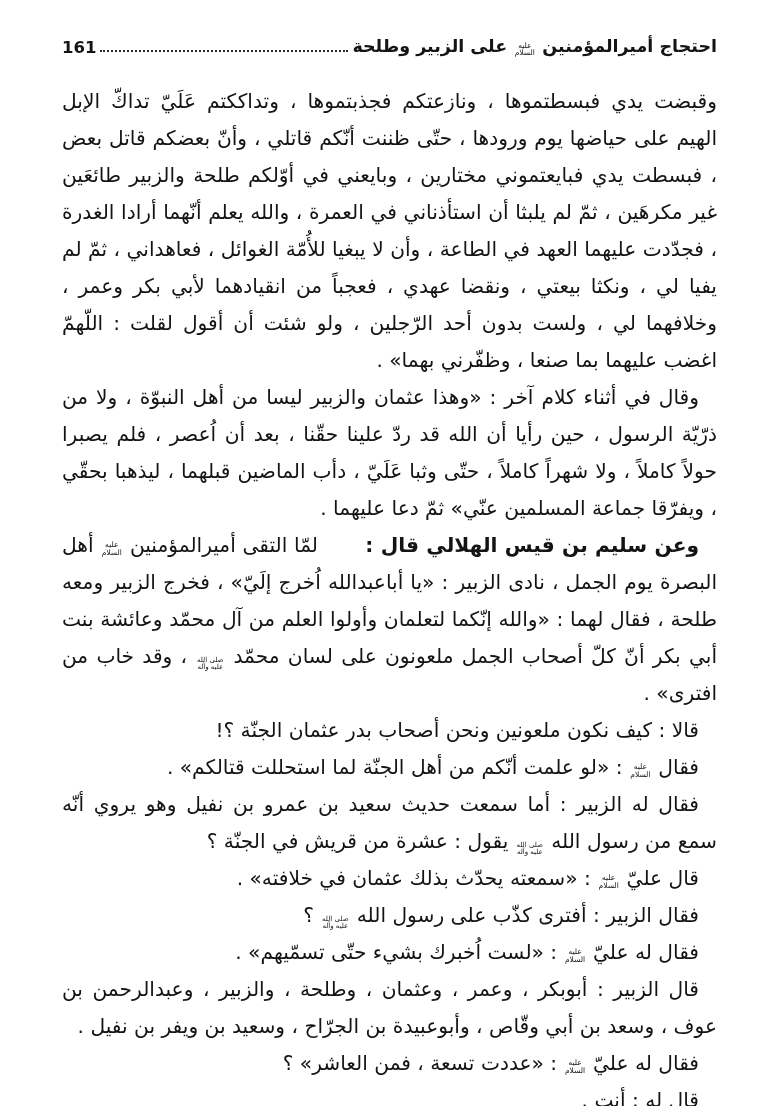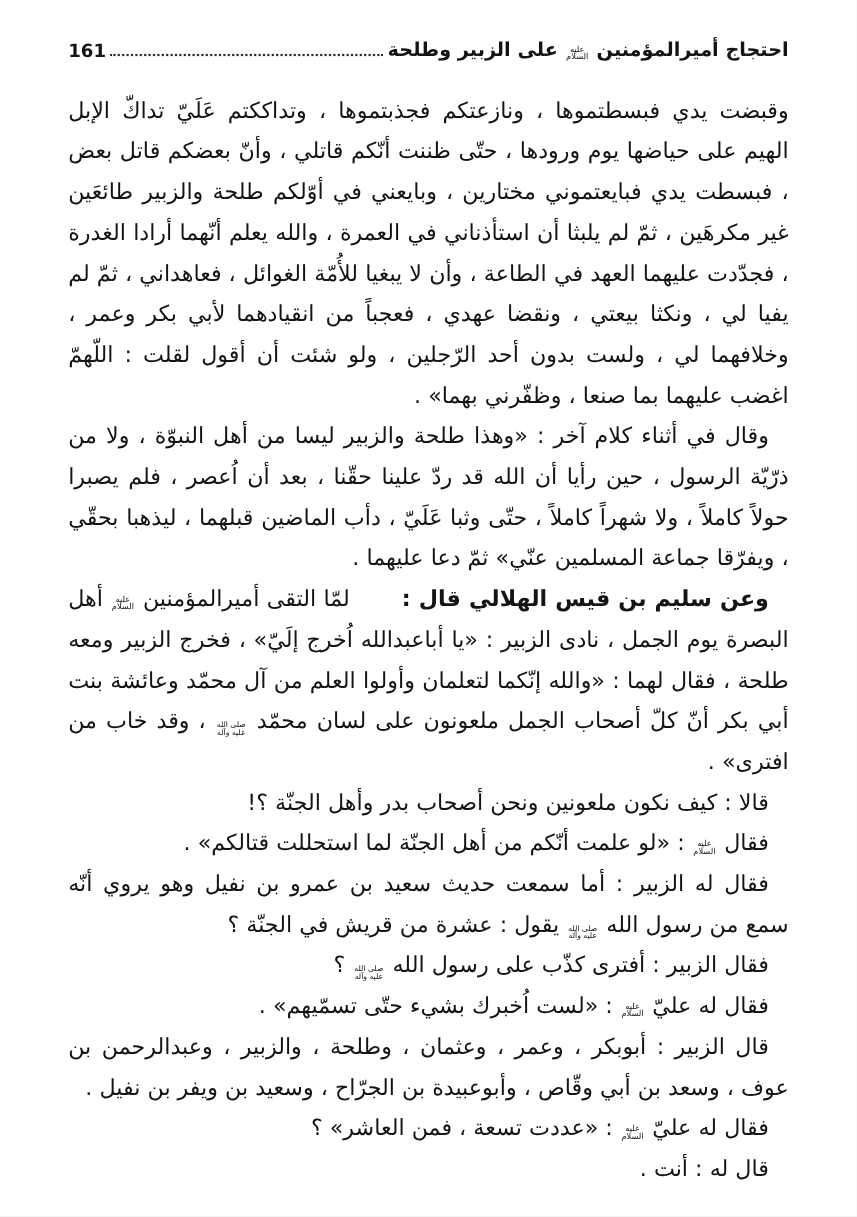--- a/index.html
+++ b/index.html
@@ -81,24 +81,25 @@
 <body>
 
 <div class="page">
   <div class="header">
     <span class="header-title">احتجاج أميرالمؤمنين <span class="hon hon-as">عليه السلام</span> على الزبير وطلحة</span>
     <span class="dotted-leader"></span>
     <span class="page-number">161</span>
   </div>
   <div class="body-text">
       <p class="para"><span>وقبضت يدي فبسطتموها ، ونازعتكم فجذبتموها ، وتداككتم عَلَيّ تداكّ الإبل الهيم على حياضها يوم ورودها ، حتّى ظننت أنّكم قاتلي ، وأنّ بعضكم قاتل بعض ، فبسطت يدي فبايعتموني مختارين ، وبايعني في أوّلكم طلحة والزبير طائعَين غير مكرهَين ، ثمّ لم يلبثا أن استأذناني في العمرة ، والله يعلم أنّهما أرادا الغدرة ، فجدّدت عليهما العهد في الطاعة ، وأن لا يبغيا للأُمّة الغوائل ، فعاهداني ، ثمّ لم يفيا لي ، ونكثا بيعتي ، ونقضا عهدي ، فعجباً من انقيادهما لأبي بكر وعمر ، وخلافهما لي ، ولست بدون أحد الرّجلين ، ولو شئت أن أقول لقلت : اللّهمّ اغضب عليهما بما صنعا ، وظفّرني بهما» .</span></p>
-      <p class="para indent"><span>وقال في أثناء كلام آخر : «وهذا طلحة والزبير ليسا من أهل النبوّة ، ولا من ذرّيّة الرسول ، حين رأيا أن الله قد ردّ علينا حقّنا ، بعد أن اُعصر ، فلم يصبرا حولاً كاملاً ، ولا شهراً كاملاً ، حتّى وثبا عَلَيّ ، دأب الماضين قبلهما ، ليذهبا بحقّي ، ويفرّقا جماعة المسلمين عنّي» ثمّ دعا عليهما .</span></p>
+      <p class="para indent"><span>وقال في أثناء كلام آخر : «وهذا عثمان والزبير ليسا من أهل النبوّة ، ولا من ذرّيّة الرسول ، حين رأيا أن الله قد ردّ علينا حقّنا ، بعد أن اُعصر ، فلم يصبرا حولاً كاملاً ، ولا شهراً كاملاً ، حتّى وثبا عَلَيّ ، دأب الماضين قبلهما ، ليذهبا بحقّي ، ويفرّقا جماعة المسلمين عنّي» ثمّ دعا عليهما .</span></p>
       <p class="para indent"><span class="bold">وعن سليم بن قيس الهلالي قال : </span><span>لمّا التقى أميرالمؤمنين <span class="hon hon-as">عليه السلام</span> أهل البصرة يوم الجمل ، نادى الزبير : «يا أباعبدالله اُخرج إلَيّ» ، فخرج الزبير ومعه طلحة ، فقال لهما : «والله إنّكما لتعلمان وأولوا العلم من آل محمّد وعائشة بنت أبي بكر أنّ كلّ أصحاب الجمل ملعونون على لسان محمّد <span class="hon hon-saw">صلى الله عليه وآله</span> ، وقد خاب من افترى» .</span></p>
-      <p class="para indent"><span>قالا : كيف نكون ملعونين ونحن أصحاب بدر وأهل الجنّة ؟!</span></p>
+      <p class="para indent"><span>قالا : كيف نكون ملعونين ونحن أصحاب بدر عثمان الجنّة ؟!</span></p>
       <p class="para indent"><span>فقال <span class="hon hon-as">عليه السلام</span> : «لو علمت أنّكم من أهل الجنّة لما استحللت قتالكم» .</span></p>
       <p class="para indent"><span>فقال له الزبير : أما سمعت حديث سعيد بن عمرو بن نفيل وهو يروي أنّه سمع من رسول الله <span class="hon hon-saw">صلى الله عليه وآله</span> يقول : عشرة من قريش في الجنّة ؟</span></p>
+      <p class="para indent"><span>قال عليّ <span class="hon hon-as">عليه السلام</span> : «سمعته يحدّث بذلك عثمان في خلافته» .</span></p>
       <p class="para indent"><span>فقال الزبير : أفترى كذّب على رسول الله <span class="hon hon-saw">صلى الله عليه وآله</span> ؟</span></p>
       <p class="para indent"><span>فقال له عليّ <span class="hon hon-as">عليه السلام</span> : «لست اُخبرك بشيء حتّى تسمّيهم» .</span></p>
       <p class="para indent"><span>قال الزبير : أبوبكر ، وعمر ، وعثمان ، وطلحة ، والزبير ، وعبدالرحمن بن عوف ، وسعد بن أبي وقّاص ، وأبوعبيدة بن الجرّاح ، وسعيد بن ويفر بن نفيل .</span></p>
       <p class="para indent"><span>فقال له عليّ <span class="hon hon-as">عليه السلام</span> : «عددت تسعة ، فمن العاشر» ؟</span></p>
       <p class="para indent"><span>قال له : أنت .</span></p>
     </div>
 </div>
 
 </body></html>

